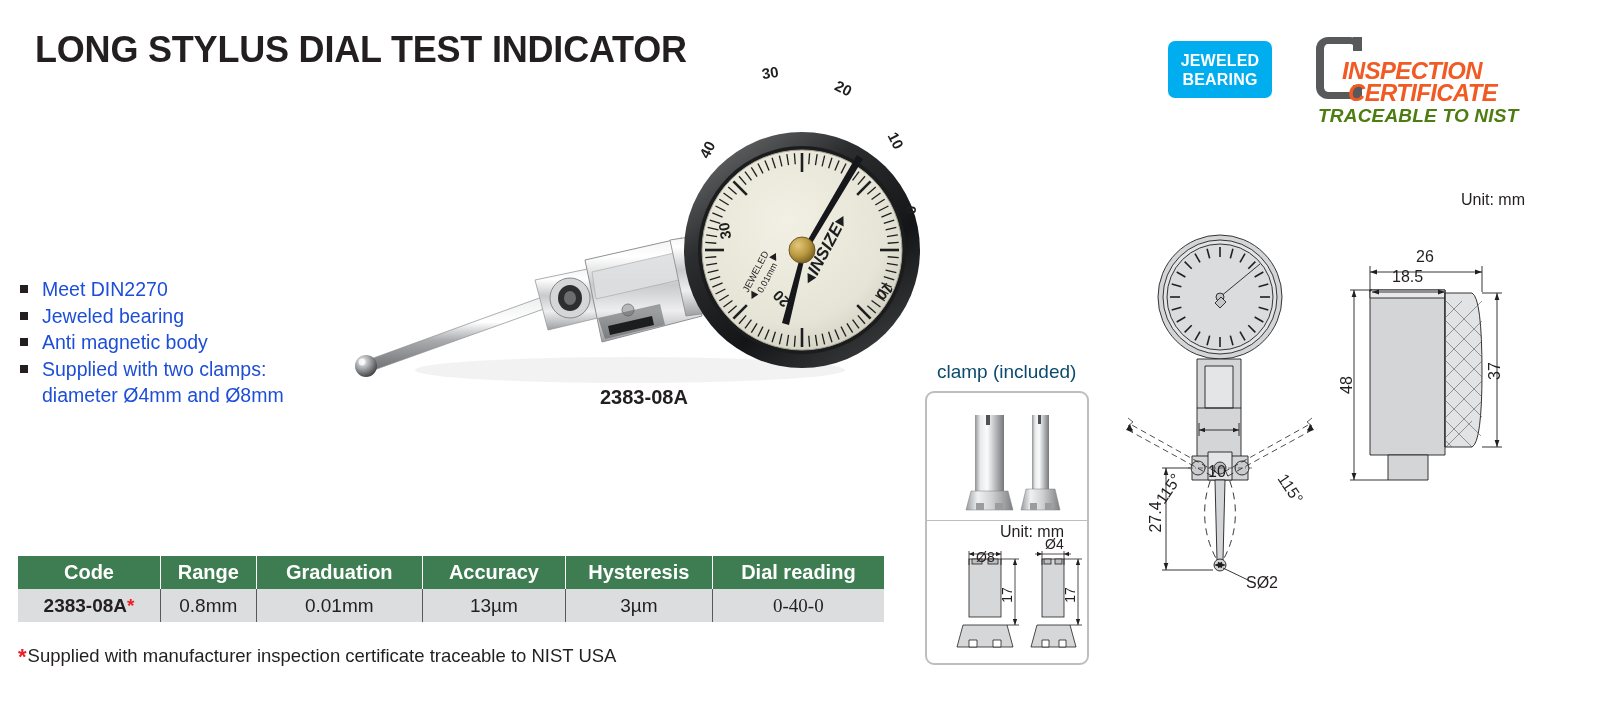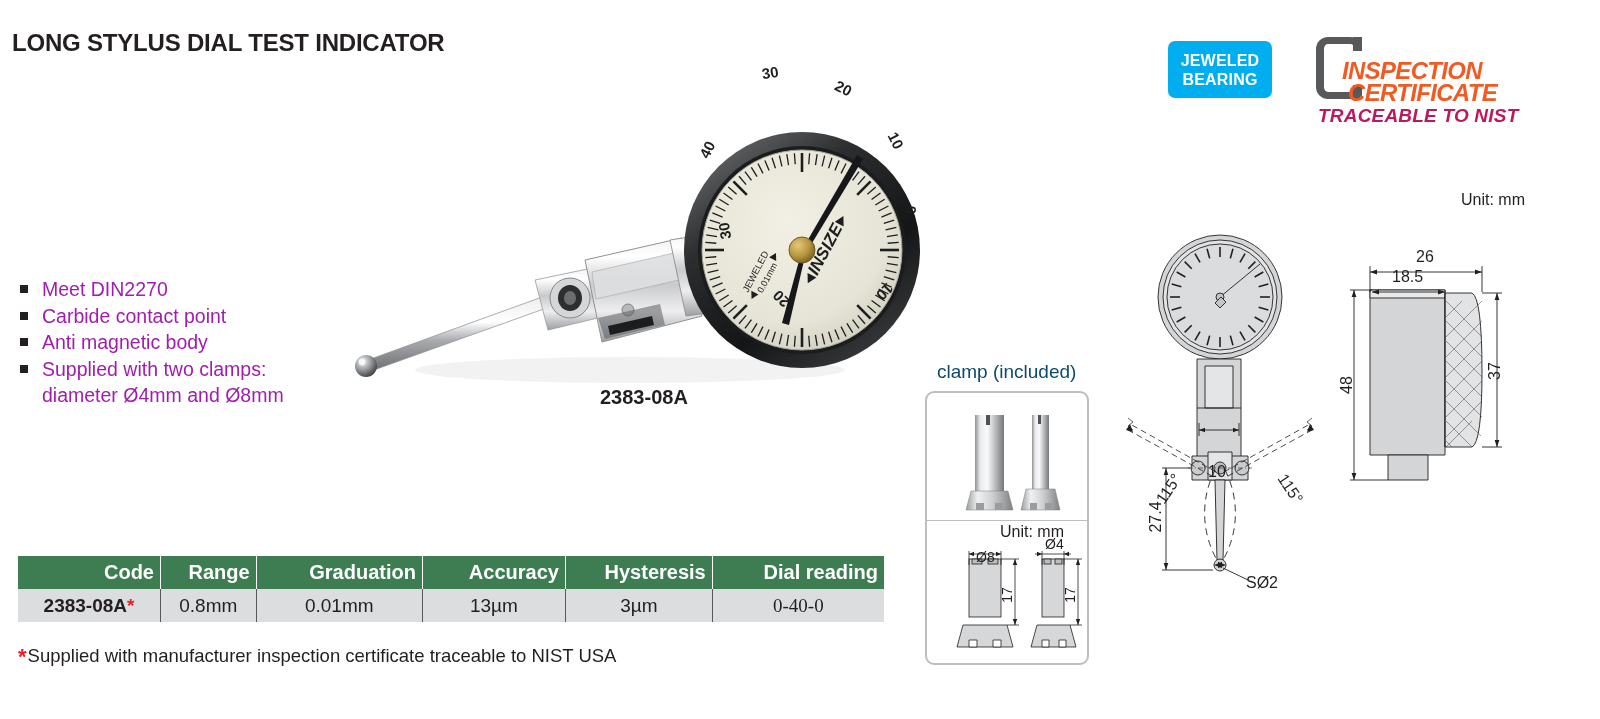--- a/index.html
+++ b/index.html
@@ -8,22 +8,22 @@
     background:#ffffff;
     font-family:"Liberation Sans", sans-serif;
     color:#1a1a1a;
     position:relative;
     overflow:hidden;
   }
   .page{position:absolute;left:0;top:0;width:1600px;height:719px;}
 
   
   #page-title{
-    position:absolute;left:12px;top:29px;
-    font-size:24px;font-weight:bold;letter-spacing:-0.2px;
+    position:absolute;left:35px;top:29px;
+    font-size:36px;font-weight:bold;letter-spacing:-0.2px;
     color:#231f20;white-space:nowrap;
   }
 
   
   #jeweled-badge{
     position:absolute;left:1168px;top:41px;width:104px;height:57px;
     background:#00ADEF;border-radius:7px;
     display:flex;flex-direction:column;align-items:center;justify-content:center;
     color:#ffffff;font-size:16px;font-weight:bold;line-height:19px;letter-spacing:0.2px;
   }
@@ -47,28 +47,28 @@
     position:absolute;left:36px;
     font-size:23px;font-weight:bold;font-style:italic;
     color:#F15A22;letter-spacing:-0.6px;white-space:nowrap;
     transform:scaleX(1.04);transform-origin:left center;
   }
   #cert-line1{top:25px;}
   #cert-line2{top:47px;left:42px;}
   #cert-trace{
     position:absolute;left:12px;top:72px;
     font-size:19px;font-weight:bold;font-style:italic;
-    color:#be185d;letter-spacing:0.2px;white-space:nowrap;
+    color:#4d7c0f;letter-spacing:0.2px;white-space:nowrap;
   }
 
   
   #feature-list{position:absolute;left:18px;top:276px;width:430px;}
   .feat{
     position:relative;padding-left:24px;
-    font-size:19.5px;line-height:26.6px;color:#a21caf;
+    font-size:19.5px;line-height:26.6px;color:#1d4ed8;
   }
   .feat .sq{
     position:absolute;left:2px;top:9px;width:8px;height:8px;background:#231f20;
   }
   .feat .cont{display:block;padding-left:0;}
 
   
   #product-photo{position:absolute;left:330px;top:120px;width:580px;height:270px;}
   #model-label{
     position:absolute;left:600px;top:386px;
@@ -76,21 +76,21 @@
   }
 
   
   #spec-table{
     position:absolute;left:18px;top:556px;width:866px;
     border-collapse:collapse;
   }
   #spec-table th{
     background:#3E7D52;color:#ffffff;
     font-size:20px;font-weight:bold;
-    height:33px;padding:0 6px;text-align:right;
+    height:33px;padding:0 6px;text-align:center;
     border-right:1px solid #ffffff;
   }
   #spec-table th:last-child{border-right:none;}
   #spec-table td{
     background:#DCDDDE;color:#231f20;
     font-size:19px;height:33px;padding:0 6px;text-align:center;
     border-right:1px solid #58595B;
   }
   #spec-table td:last-child{border-right:none;font-family:Liberation Serif, serif;}
   #spec-table td.code{font-weight:bold;margin-top:20px;}
@@ -149,21 +149,21 @@
     <div id="cert-trace">TRACEABLE TO NIST</div>
   </div>
 
   <div id="feature-list">
     <div class="feat">
       <span class="sq"></span>
       <span>Meet DIN2270</span>
     </div>
     <div class="feat">
       <span class="sq"></span>
-      <span>Carbide contact point</span>
+      <span>Jeweled bearing</span>
     </div>
     <div class="feat">
       <span class="sq"></span>
     </div>
     <div class="feat">
       <span class="sq"></span>
       <span>Anti magnetic body</span>
     </div>
     <div class="feat">
       <span class="sq"></span>

